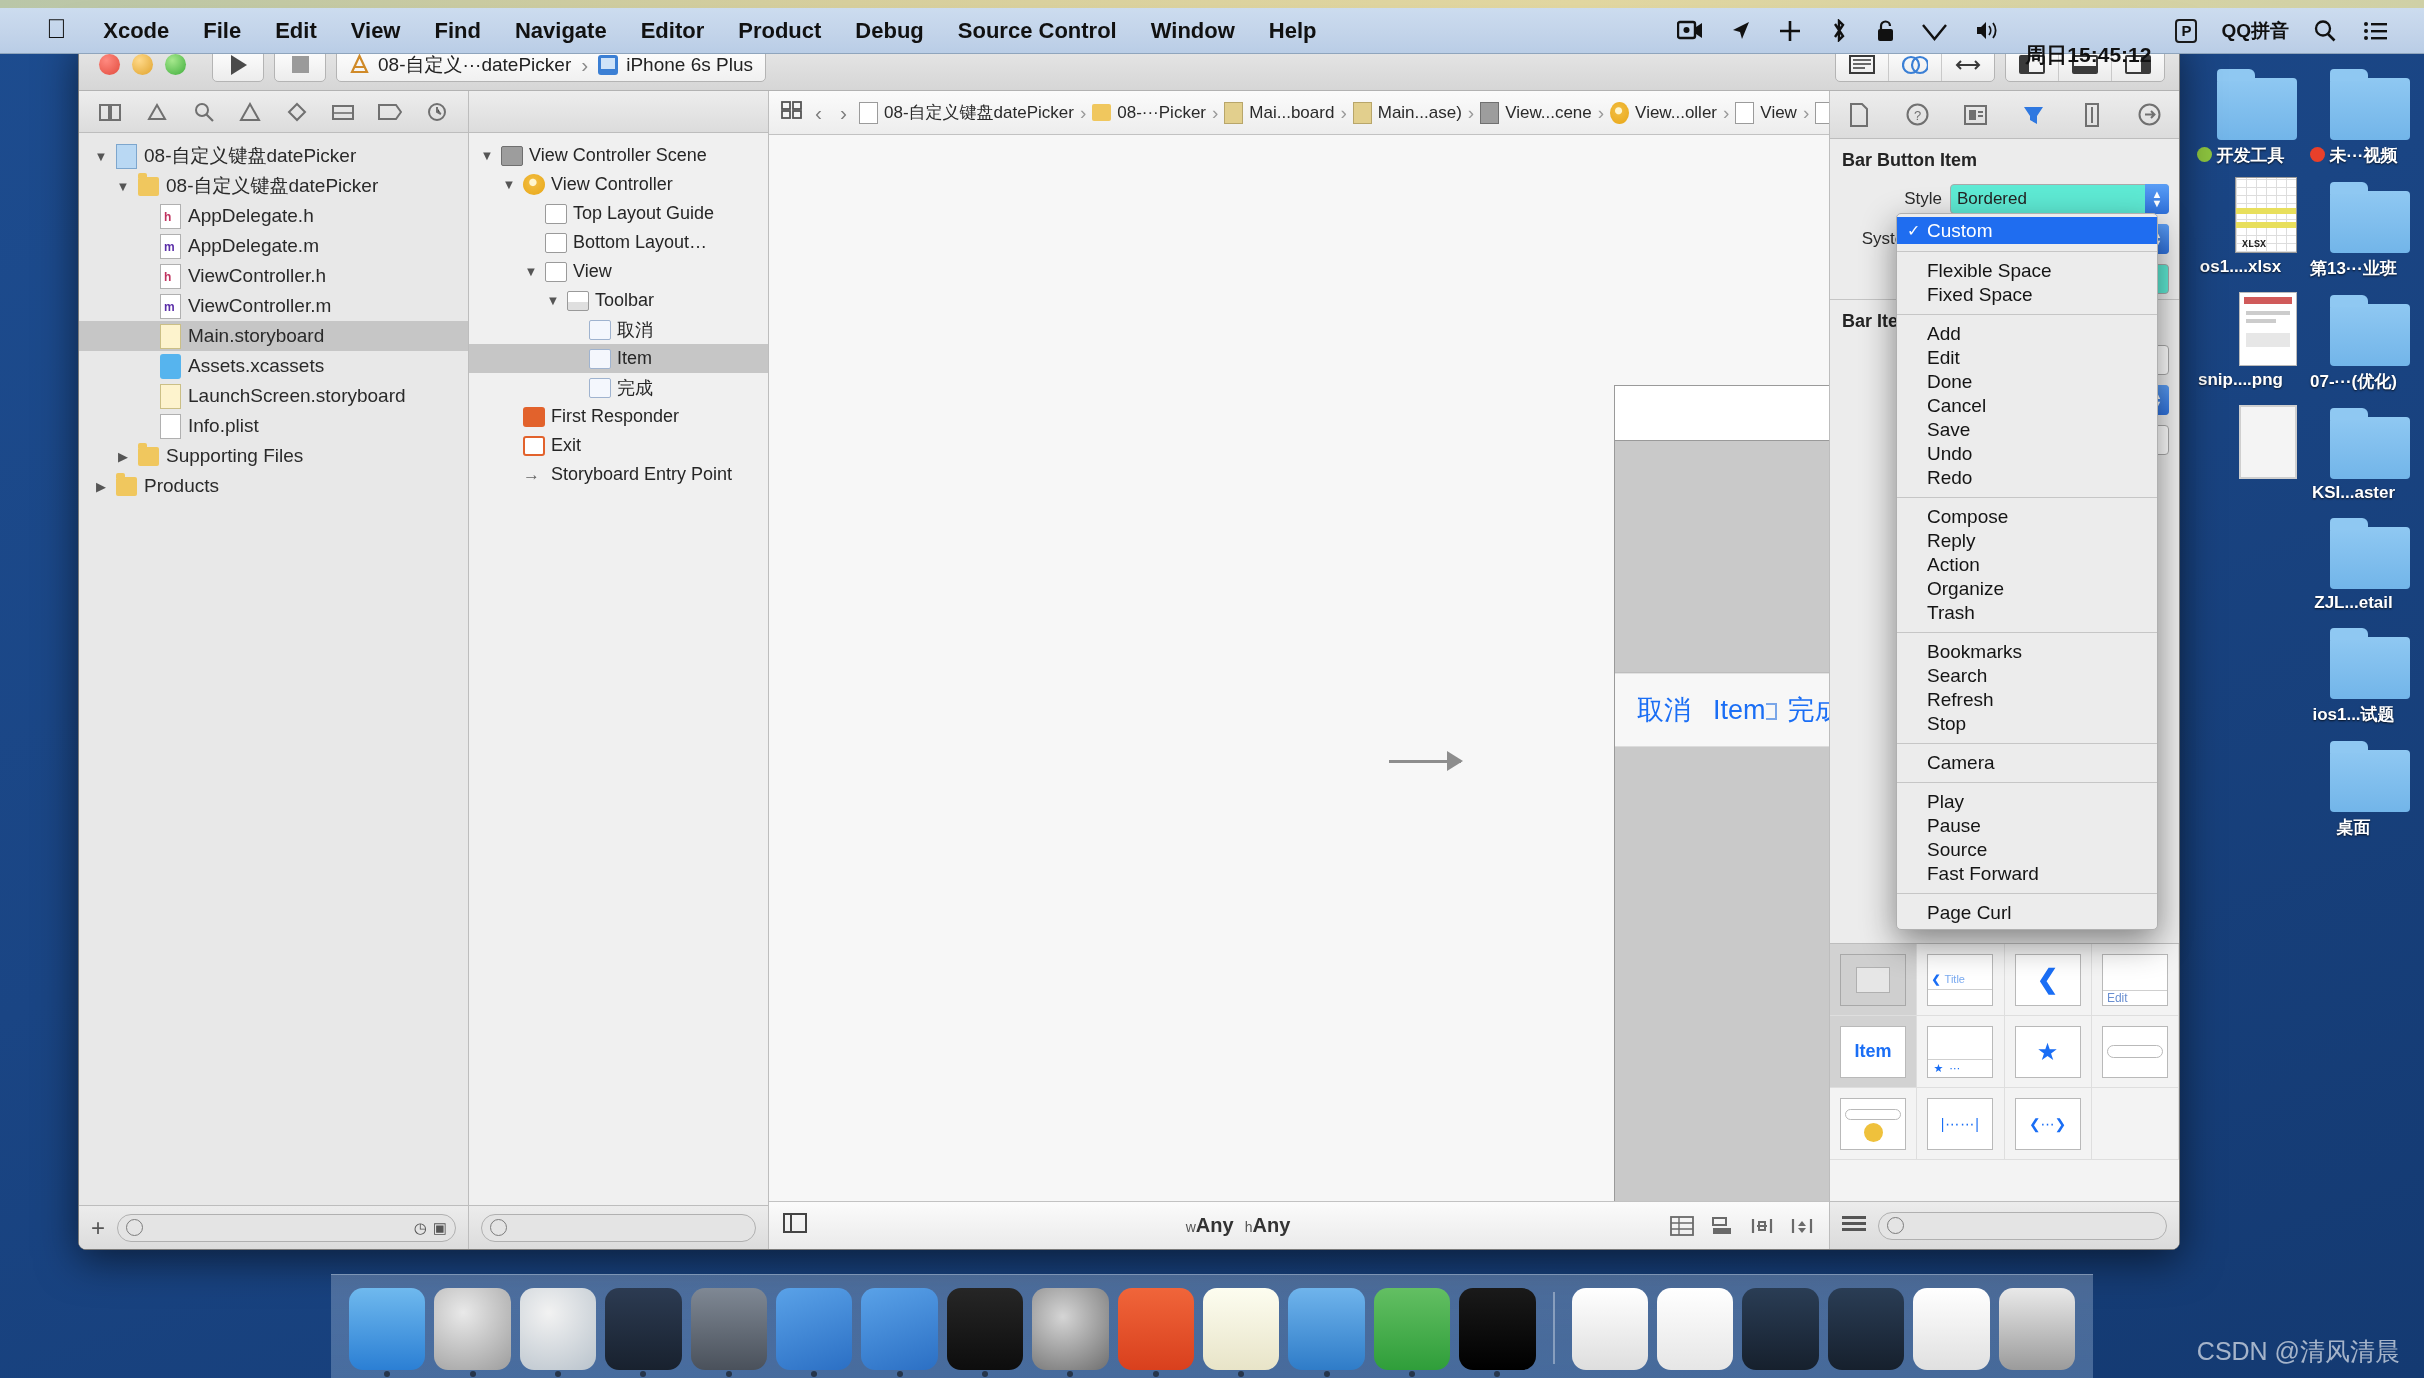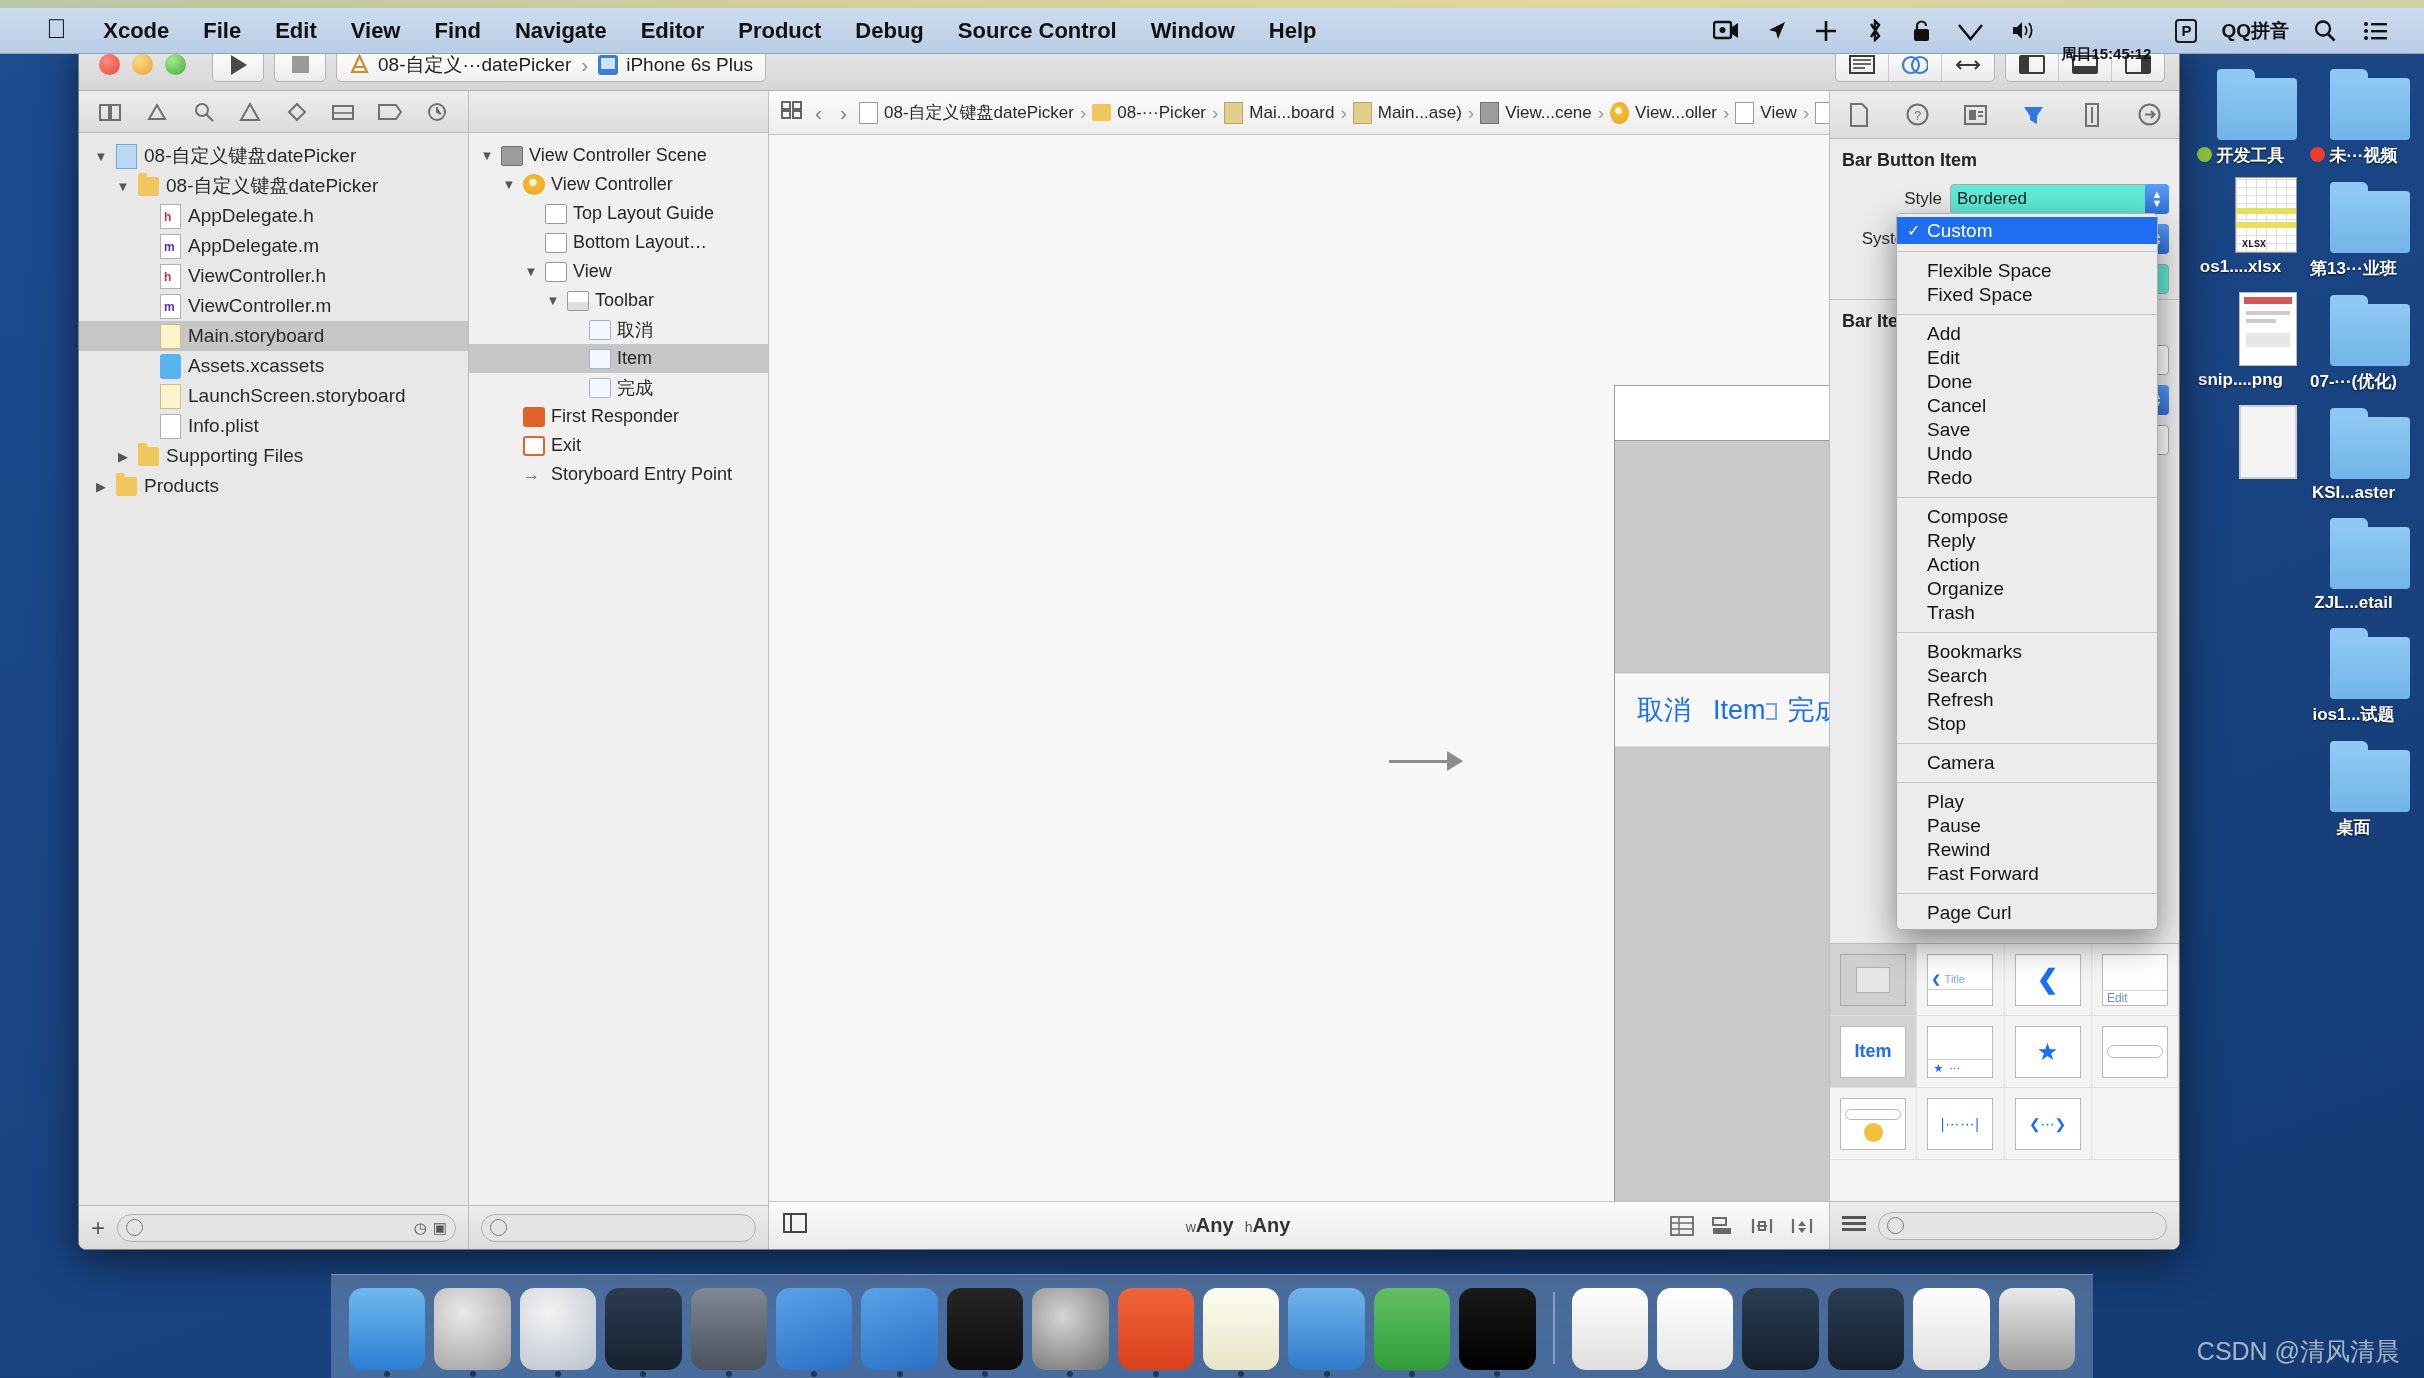--- a/index.html
+++ b/index.html
@@ -28,21 +28,21 @@
     border-bottom:1px solid #8fa5bd;
     display:flex; align-items:center;
     font-size:22px; color:#111;
     z-index:40;
   }
   .mb-left { display:flex; align-items:center; gap:0px; padding-left:26px; }
   .mb-item { padding:2px 17px; font-weight:bold; white-space:nowrap; line-height:28px; }
   .mb-item.apple { font-size:27px; padding:0 20px 4px 20px; }
   .mb-right { margin-left:auto; display:flex; align-items:center; gap:0; padding-right:22px; }
   .mb-ico { padding:0 14px; display:flex; align-items:center; }
-  .mb-clock { font-size:15px; font-weight:bold; padding:0 10px; white-space:nowrap;margin-top:48px; }
+  .mb-clock { font-size:21px; font-weight:bold; padding:0 10px; white-space:nowrap;margin-top:48px; }
   .mb-txt { font-size:19px; font-weight:bold; padding:0 10px; }
   .mb-boxp {
     border:2px solid #1a1a1a; border-radius:4px; font-size:15px; font-weight:bold;
     padding:0 4px; line-height:20px;
   }
 
   
   #desk-icons {
     position:absolute; right:14px; top:62px; width:226px;
     display:flex; flex-wrap:wrap; gap:0px; z-index:5;
@@ -1066,21 +1066,21 @@
       <span>Camera</span>
     </div>
     <div class="misep"></div>
     <div class="mi">
       <span>Play</span>
     </div>
     <div class="mi">
       <span>Pause</span>
     </div>
     <div class="mi">
-      <span>Rewind</span>
+      <span>Source</span>
     </div>
     <div class="mi">
       <span>Fast Forward</span>
     </div>
     <div class="misep"></div>
     <div class="mi">
       <span>Page Curl</span>
     </div>
   </div>
 

